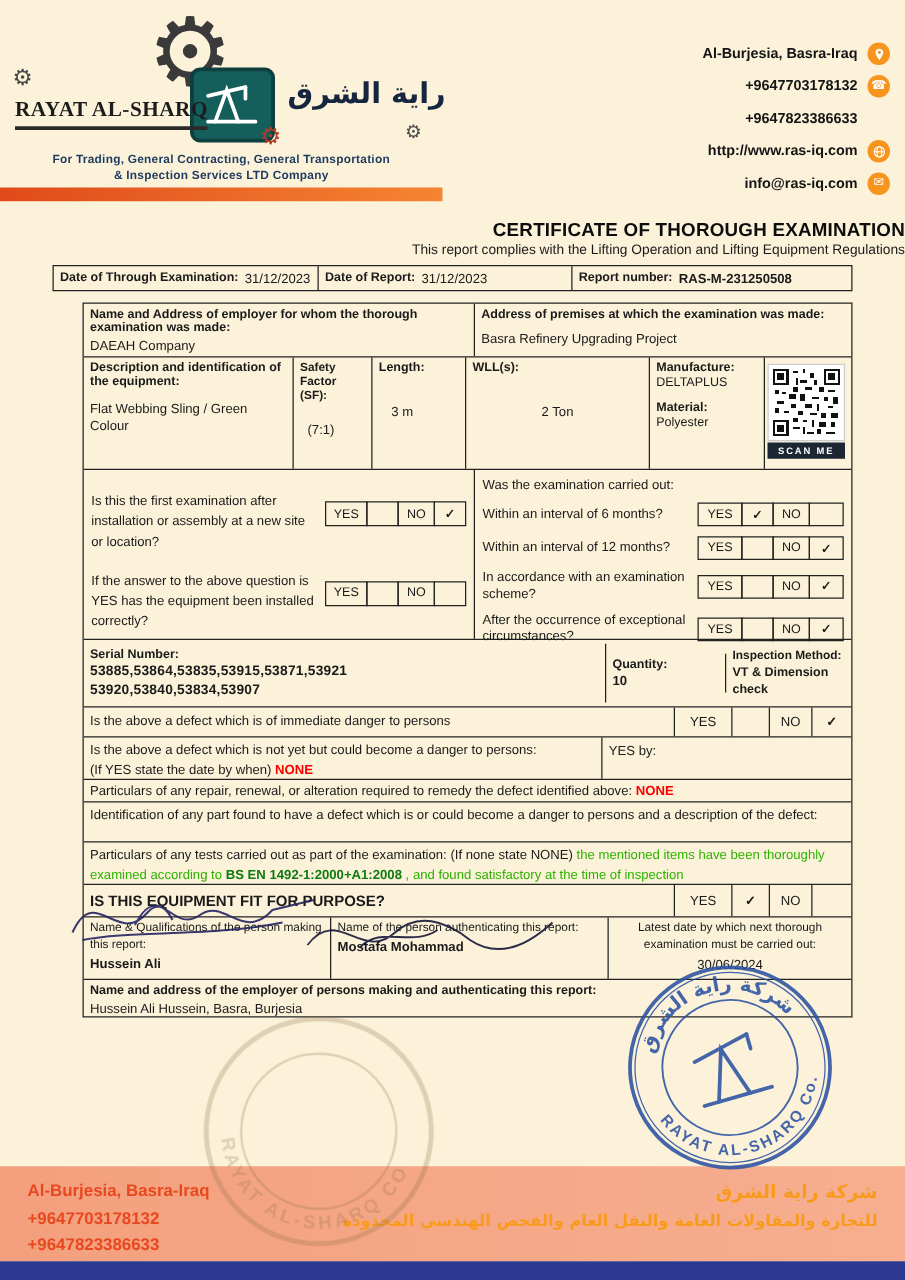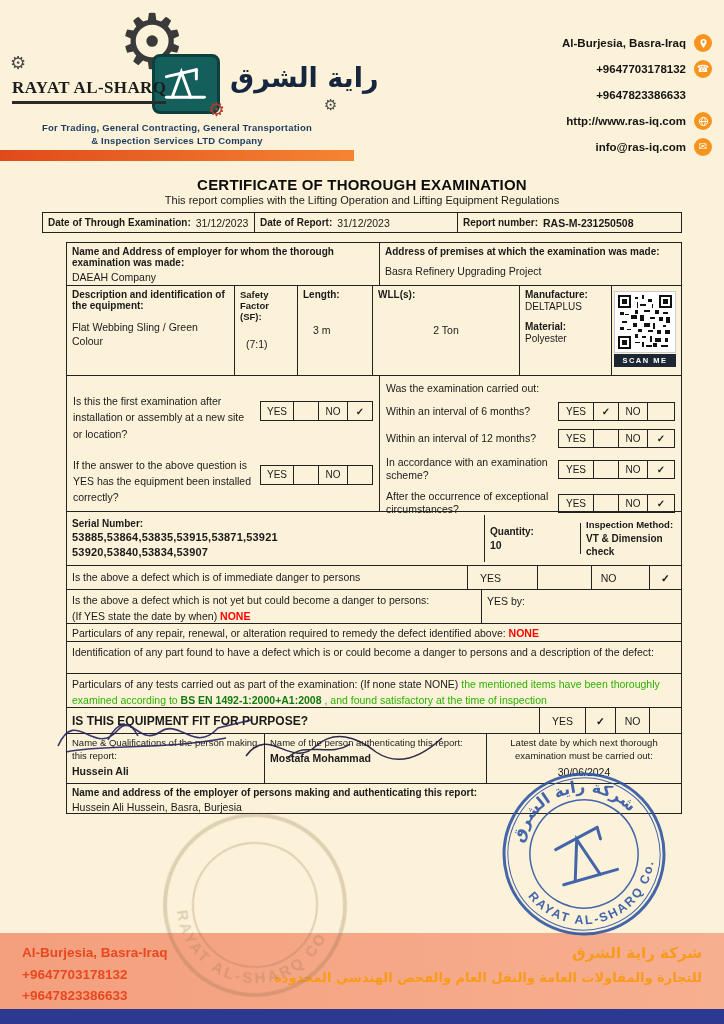--- a/index.html
+++ b/index.html
@@ -12,36 +12,36 @@
               font-family:"DejaVu Sans", sans-serif; }
   .gear-sm-l { position:absolute; left:10px; top:52px; font-size:18px; color:#4a4a4a; z-index:1; font-family:"DejaVu Sans", sans-serif;}
   .gear-sm-r { position:absolute; left:324px; top:96px; font-size:15px; color:#4a4a4a; z-index:1; font-family:"DejaVu Sans", sans-serif;}
   .name-en { position:absolute; left:12px; top:78px; z-index:3; font-family:"Liberation Serif", serif;
              font-weight:bold; font-size:17px; letter-spacing:0.4px; color:#1c1c1c;
              border-bottom:3px solid #2a2a2a; padding-bottom:3px; }
   .logo-mark { position:absolute; left:152px; top:54px; width:68px; height:60px; background:#145E5C;
                border:3px solid #0d3f3e; border-radius:8px; z-index:2; display:flex; align-items:center; justify-content:center; }
   .gear-red { position:absolute; right:-8px; bottom:-9px; font-size:19px; color:#B23A28; font-family:"DejaVu Sans", sans-serif;}
   .name-ar { position:absolute; left:230px; top:62px; z-index:3; font-family:"DejaVu Sans", sans-serif;
-             font-weight:bold; font-size:27px; color:#16263f;text-align:right; }
+             font-weight:bold; font-size:23px; color:#16263f;text-align:right; }
   .tagline { position:absolute; left:0; top:121px; width:354px; text-align:center; font-size:9.5px;
              font-weight:bold; color:#1d3a5f; letter-spacing:0.2px; line-height:1.4; z-index:2; }
   .orange-bar { position:absolute; left:0; top:150px; width:354px; height:11px;
                 background:linear-gradient(90deg,#E04A1A,#F58432); }
   .contacts { position:absolute; right:12px; top:34px; display:flex; flex-direction:column; gap:8px;
               align-items:flex-end; z-index:2; }
   .c-row { display:flex; align-items:center; gap:8px; font-size:11.5px; font-weight:bold; color:#141414; height:18px; }
   .c-ico { width:18px; height:18px; border-radius:50%; background:#F7941D; display:flex; align-items:center;
            justify-content:center; flex:0 0 18px; color:#fff; font-size:10px; line-height:1;
            font-family:"DejaVu Sans", sans-serif; }
   .c-ico svg { width:11px; height:11px; display:block; }
   .c-spacer { width:18px; height:18px; flex:0 0 18px; }
 
   
-  .title-wrap { position:absolute; left:0; top:176px; width:100%; text-align:center; z-index:2; }
+  .title-wrap { position:absolute; left:0; top:176px; width:100%; text-align:right; z-index:2; }
   .title-main { font-size:15px; font-weight:bold; color:#0d0d0d; letter-spacing:0.2px; }
   .title-sub { font-size:11px; margin-top:1px; color:#1a1a1a; }
 
   
   .tbl { position:absolute; left:42px; top:212px; width:640px; font-size:10.5px; z-index:2; }
   .b { font-weight:bold; } .sm { font-size:10px; } .xs { font-size:9.5px; }
   .red { color:#FF0000; font-weight:bold; }
   .green { color:#2DB200; } .dkgreen { color:#0f7a0f; }
   .ck { font-weight:bold; font-size:12px; }
 
@@ -90,21 +90,21 @@
   .qr-item .qt { flex:1; padding-right:4px; line-height:1.25; }
   .qr-item .bx { height:19px; }
   .rw-yes { width:36px; } .rw-m { width:26px; } .rw-no { width:30px; } .rw-m2 { width:28px; }
 
   .r-ser { height:54px;align-items:center; }
   .s1 { width:418px; } .s2 { width:96px; } .s3 { flex:1; }
   .serlines { font-weight:bold; font-size:11px; letter-spacing:0.2px; line-height:1.35; margin-top:1px; }
   .s2 .val { margin-top:2px; font-weight:bold; }
   .s3 .val { margin-top:2px; font-weight:bold; font-size:10px; line-height:1.3; }
 
-  .r-dg { height:24px; align-items:stretch;gap:24px; }
+  .r-dg { height:24px; align-items:stretch; }
   .dg-text { flex:1; padding:5px 5px; }
   .ynl { border-left:1px solid #222; display:flex; align-items:center; justify-content:center; font-size:10.5px; }
   .dg-yes { width:46px; } .dg-m1 { width:30px; } .dg-no { width:34px; } .dg-m2 { width:32px; }
 
   .r-ny { height:34px; }
   .ny-l { width:415px; line-height:1.5; }
   .ny-r { flex:1; padding-top:5px; }
 
   .r-rep { height:18px; }
   .r-id { height:32px; line-height:1.45; }

